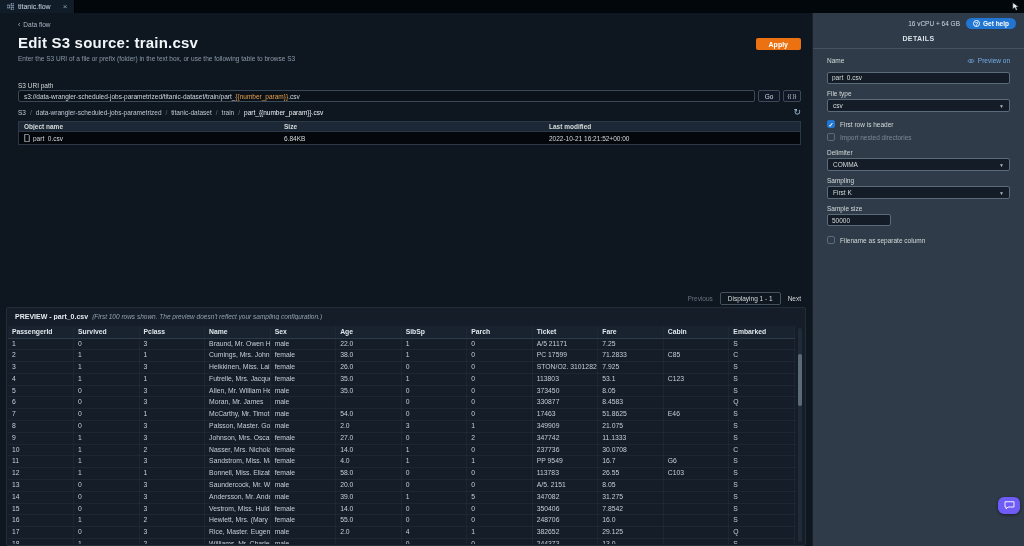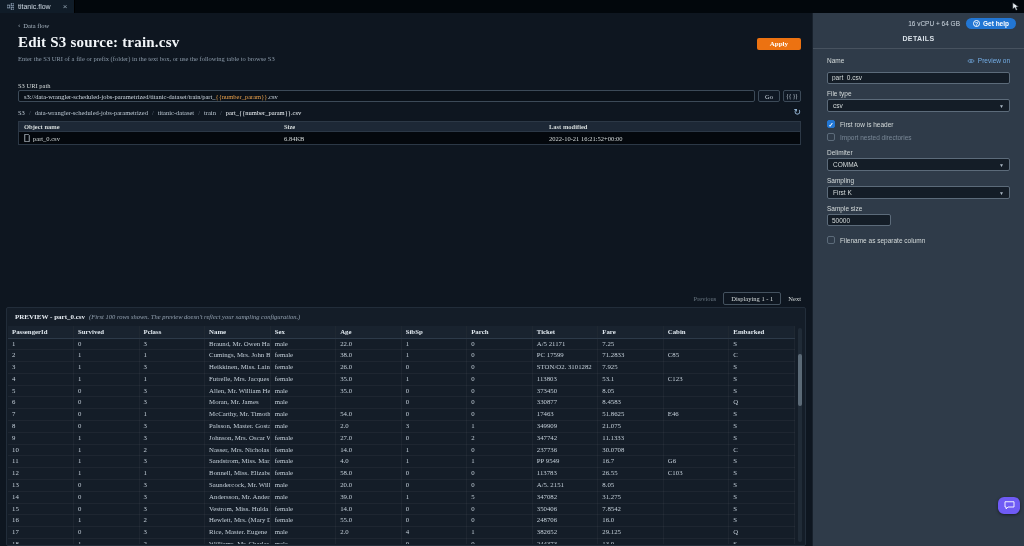--- a/index.html
+++ b/index.html
@@ -7,21 +7,21 @@
   body { font-family:"Liberation Sans", sans-serif; }
   .screen { position:relative; width:1024px; height:546px; background:#0e1620; overflow:hidden; }
 
   
   .topbar { position:absolute; left:0; top:0; width:1024px; height:13px; background:#02070c; display:flex; align-items:stretch; }
   .tab { display:flex; align-items:center; gap:4px; padding:0 7px; background:#101c28; border-right:1px solid #000; font-size:7px; color:#cfd9e3; }
   .tab-close { color:#8fa0ae; font-size:8px; margin-left:8px; cursor:pointer; }
   .cursor-wrap { margin-left:auto; display:flex; align-items:center; padding-right:4px; }
 
   
-  .main { position:absolute; left:0; top:13px; width:812px; height:439px; background:#0e1620;font-family:Liberation Serif, serif; }
+  .main { position:absolute; left:0; top:13px; width:812px; height:439px; background:#0e1620; }
   .back-link { position:absolute; left:18px; top:8px; font-size:6.5px; color:#a9b6c2; display:flex; gap:3px; align-items:center; cursor:pointer; }
   .back-link .chev { color:#a9b6c2; font-size:7px; }
   .title { position:absolute; left:18px; top:21px; font-size:15px; font-weight:700; color:#f2f6f9; letter-spacing:.2px; }
   .subtitle { position:absolute; left:18px; top:42px; font-size:6.5px; color:#8c9baa; }
   .apply-btn { position:absolute; right:11px; top:25px; height:12px; padding:0 13px; background:#ec7211; color:#fff; font-size:7px; font-weight:700; border:none; border-radius:2px; display:flex; align-items:center; font-family:inherit; cursor:pointer; }
 
   .uri-label { position:absolute; left:18px; top:69px; font-size:6.5px; color:#d5dbdb; }
   .uri-row { position:absolute; left:18px; right:11px; top:77px; height:12px; display:flex; gap:3px; }
   .uri-input { flex:1; background:#0a1119; border:1px solid #3c4a58; border-radius:2px; display:flex; align-items:center; padding:0 5px; font-size:6.5px; color:#cfd9e3; white-space:nowrap; overflow:hidden; }
   .uri-input .param { color:#e8a04b; }

